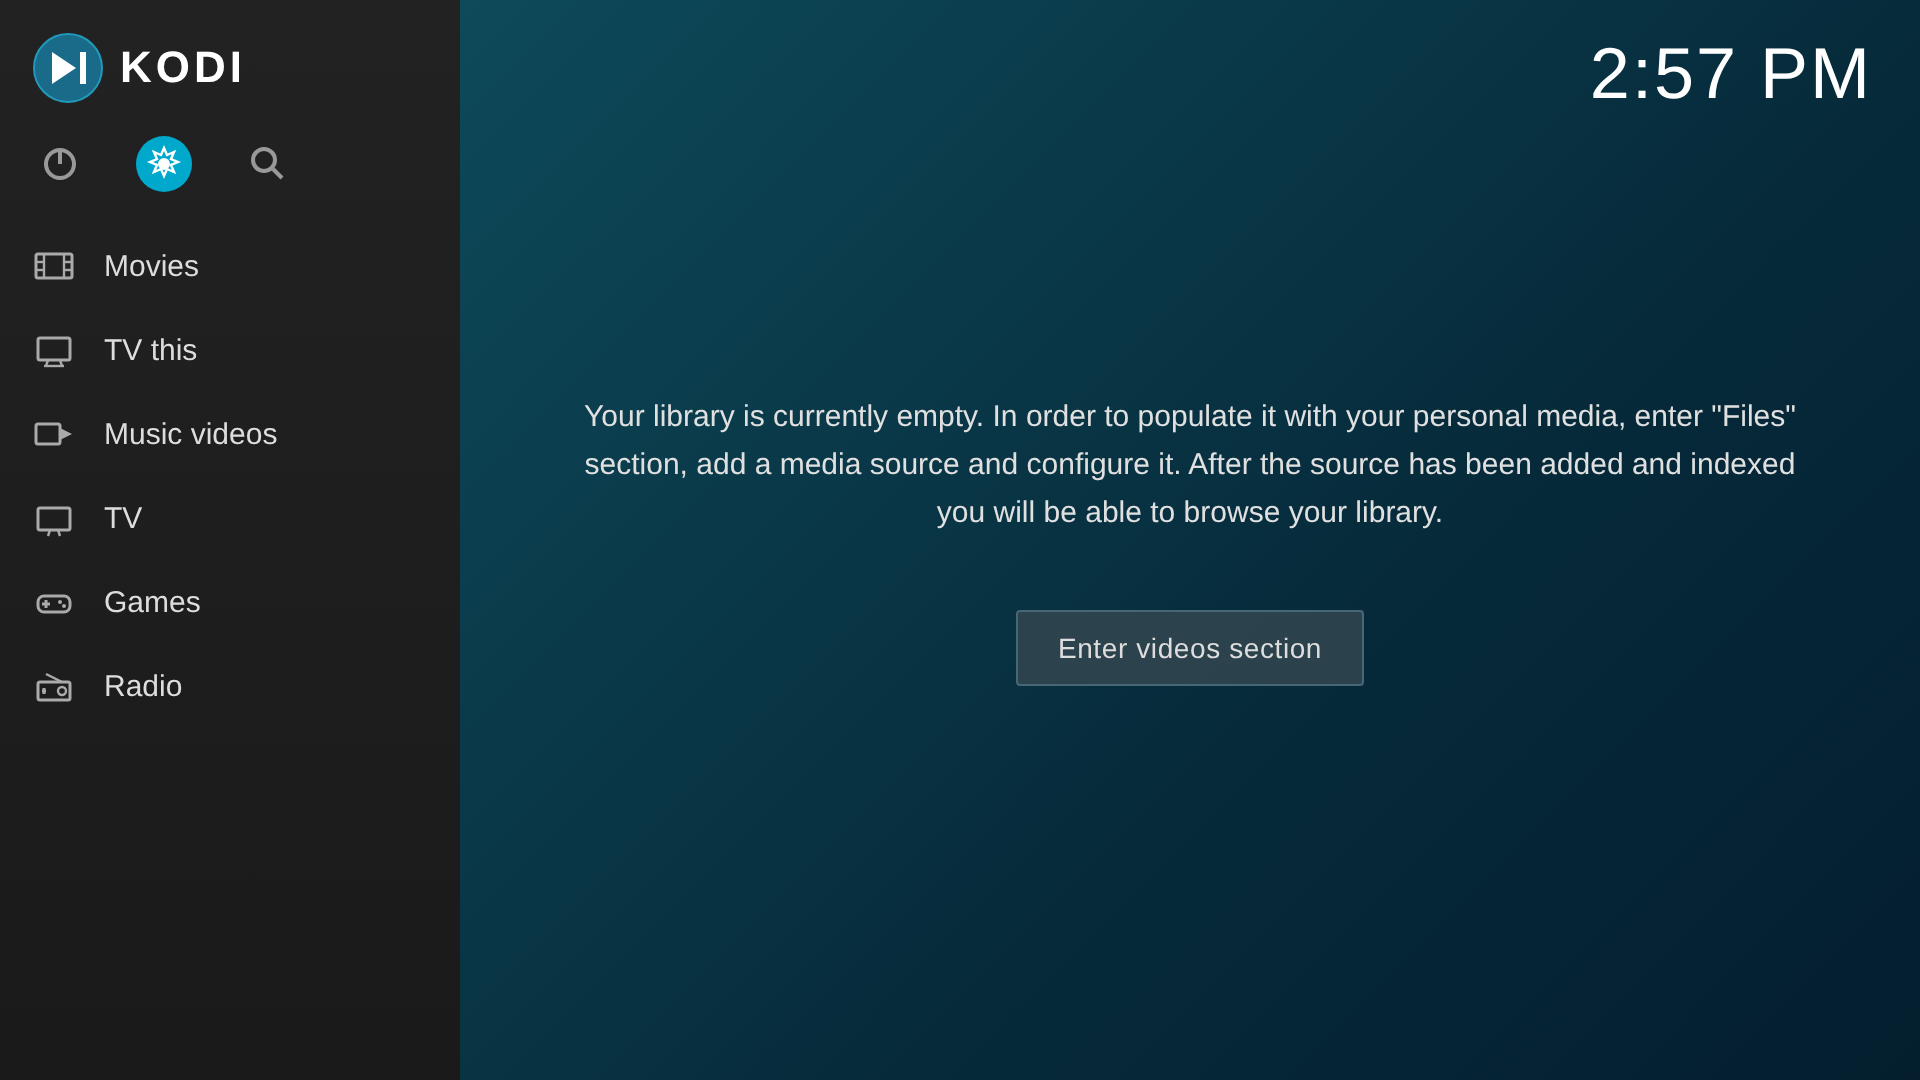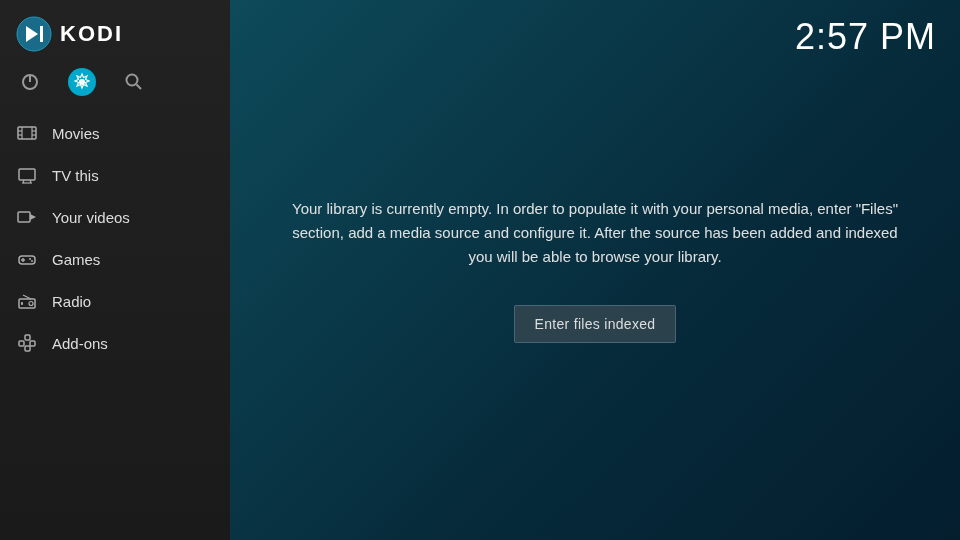--- a/index.html
+++ b/index.html
@@ -219,23 +219,33 @@
     </div>
 
 
     <div class="nav-item">
       <div class="nav-icon">
         <svg width="20" height="20" viewBox="0 0 20 20">
             <rect x="1" y="5" width="12" height="10" rx="1" fill="none" stroke="#aaa" stroke-width="1.5"></rect>
             <polygon points="13,7 19,10 13,13" fill="#aaa"></polygon>
           </svg>
       </div>
-      <span class="nav-label">Your videos</span>
-    </div>
-
+      <span class="nav-label">Music videos</span>
+    </div>
+
+    <div class="nav-item">
+      <div class="nav-icon">
+        <svg width="20" height="20" viewBox="0 0 20 20">
+            <rect x="2" y="5" width="16" height="11" rx="1" fill="none" stroke="#aaa" stroke-width="1.5"></rect>
+            <line x1="8" y1="16" x2="7" y2="19" stroke="#aaa" stroke-width="1.2"></line>
+            <line x1="12" y1="16" x2="13" y2="19" stroke="#aaa" stroke-width="1.2"></line>
+          </svg>
+      </div>
+      <span class="nav-label">TV</span>
+    </div>
 
     <div class="nav-item">
       <div class="nav-icon">
         <svg width="20" height="20" viewBox="0 0 20 20">
             <rect x="2" y="7" width="16" height="8" rx="3" fill="none" stroke="#aaa" stroke-width="1.5"></rect>
             <line x1="6" y1="9" x2="6" y2="13" stroke="#aaa" stroke-width="1.5"></line>
             <line x1="4" y1="11" x2="8" y2="11" stroke="#aaa" stroke-width="1.5"></line>
             <circle cx="13" cy="10" r="1" fill="#aaa"></circle>
             <circle cx="15" cy="12" r="1" fill="#aaa"></circle>
           </svg>
@@ -249,40 +259,29 @@
             <rect x="2" y="8" width="16" height="9" rx="1" fill="none" stroke="#aaa" stroke-width="1.5"></rect>
             <circle cx="14" cy="12.5" r="2" fill="none" stroke="#aaa" stroke-width="1.2"></circle>
             <line x1="5" y1="11" x2="5" y2="14" stroke="#aaa" stroke-width="1.5"></line>
             <line x1="4" y1="12.5" x2="6" y2="12.5" stroke="#aaa" stroke-width="1.5"></line>
             <line x1="6" y1="4" x2="14" y2="8" stroke="#aaa" stroke-width="1.2"></line>
           </svg>
       </div>
       <span class="nav-label">Radio</span>
     </div>
 
-    <div class="nav-item">
-      <div class="nav-icon">
-        <svg width="20" height="20" viewBox="0 0 20 20">
-            <rect x="2" y="8" width="5" height="5" rx="1" fill="none" stroke="#aaa" stroke-width="1.5"></rect>
-            <rect x="8" y="2" width="5" height="5" rx="1" fill="none" stroke="#aaa" stroke-width="1.5"></rect>
-            <rect x="13" y="8" width="5" height="5" rx="1" fill="none" stroke="#aaa" stroke-width="1.5"></rect>
-            <rect x="8" y="13" width="5" height="5" rx="1" fill="none" stroke="#aaa" stroke-width="1.5"></rect>
-          </svg>
-      </div>
-      <span class="nav-label">Add-ons</span>
-    </div>
 
 
   </div>
 </div>
 
 <div class="main-content">
 
   <div class="time-display">2:57 PM</div>
 
   <div class="message-box">
     <p class="message-text">Your library is currently empty. In order to populate it with your personal media, enter "Files" section, add a media source and configure it. After the source has been added and indexed you will be able to browse your library.</p>
     <div class="action-buttons">
-      <button class="action-btn">Enter files indexed</button>
+      <button class="action-btn">Enter videos section</button>
     </div>
   </div>
 
 </div>
 
 </body></html>

